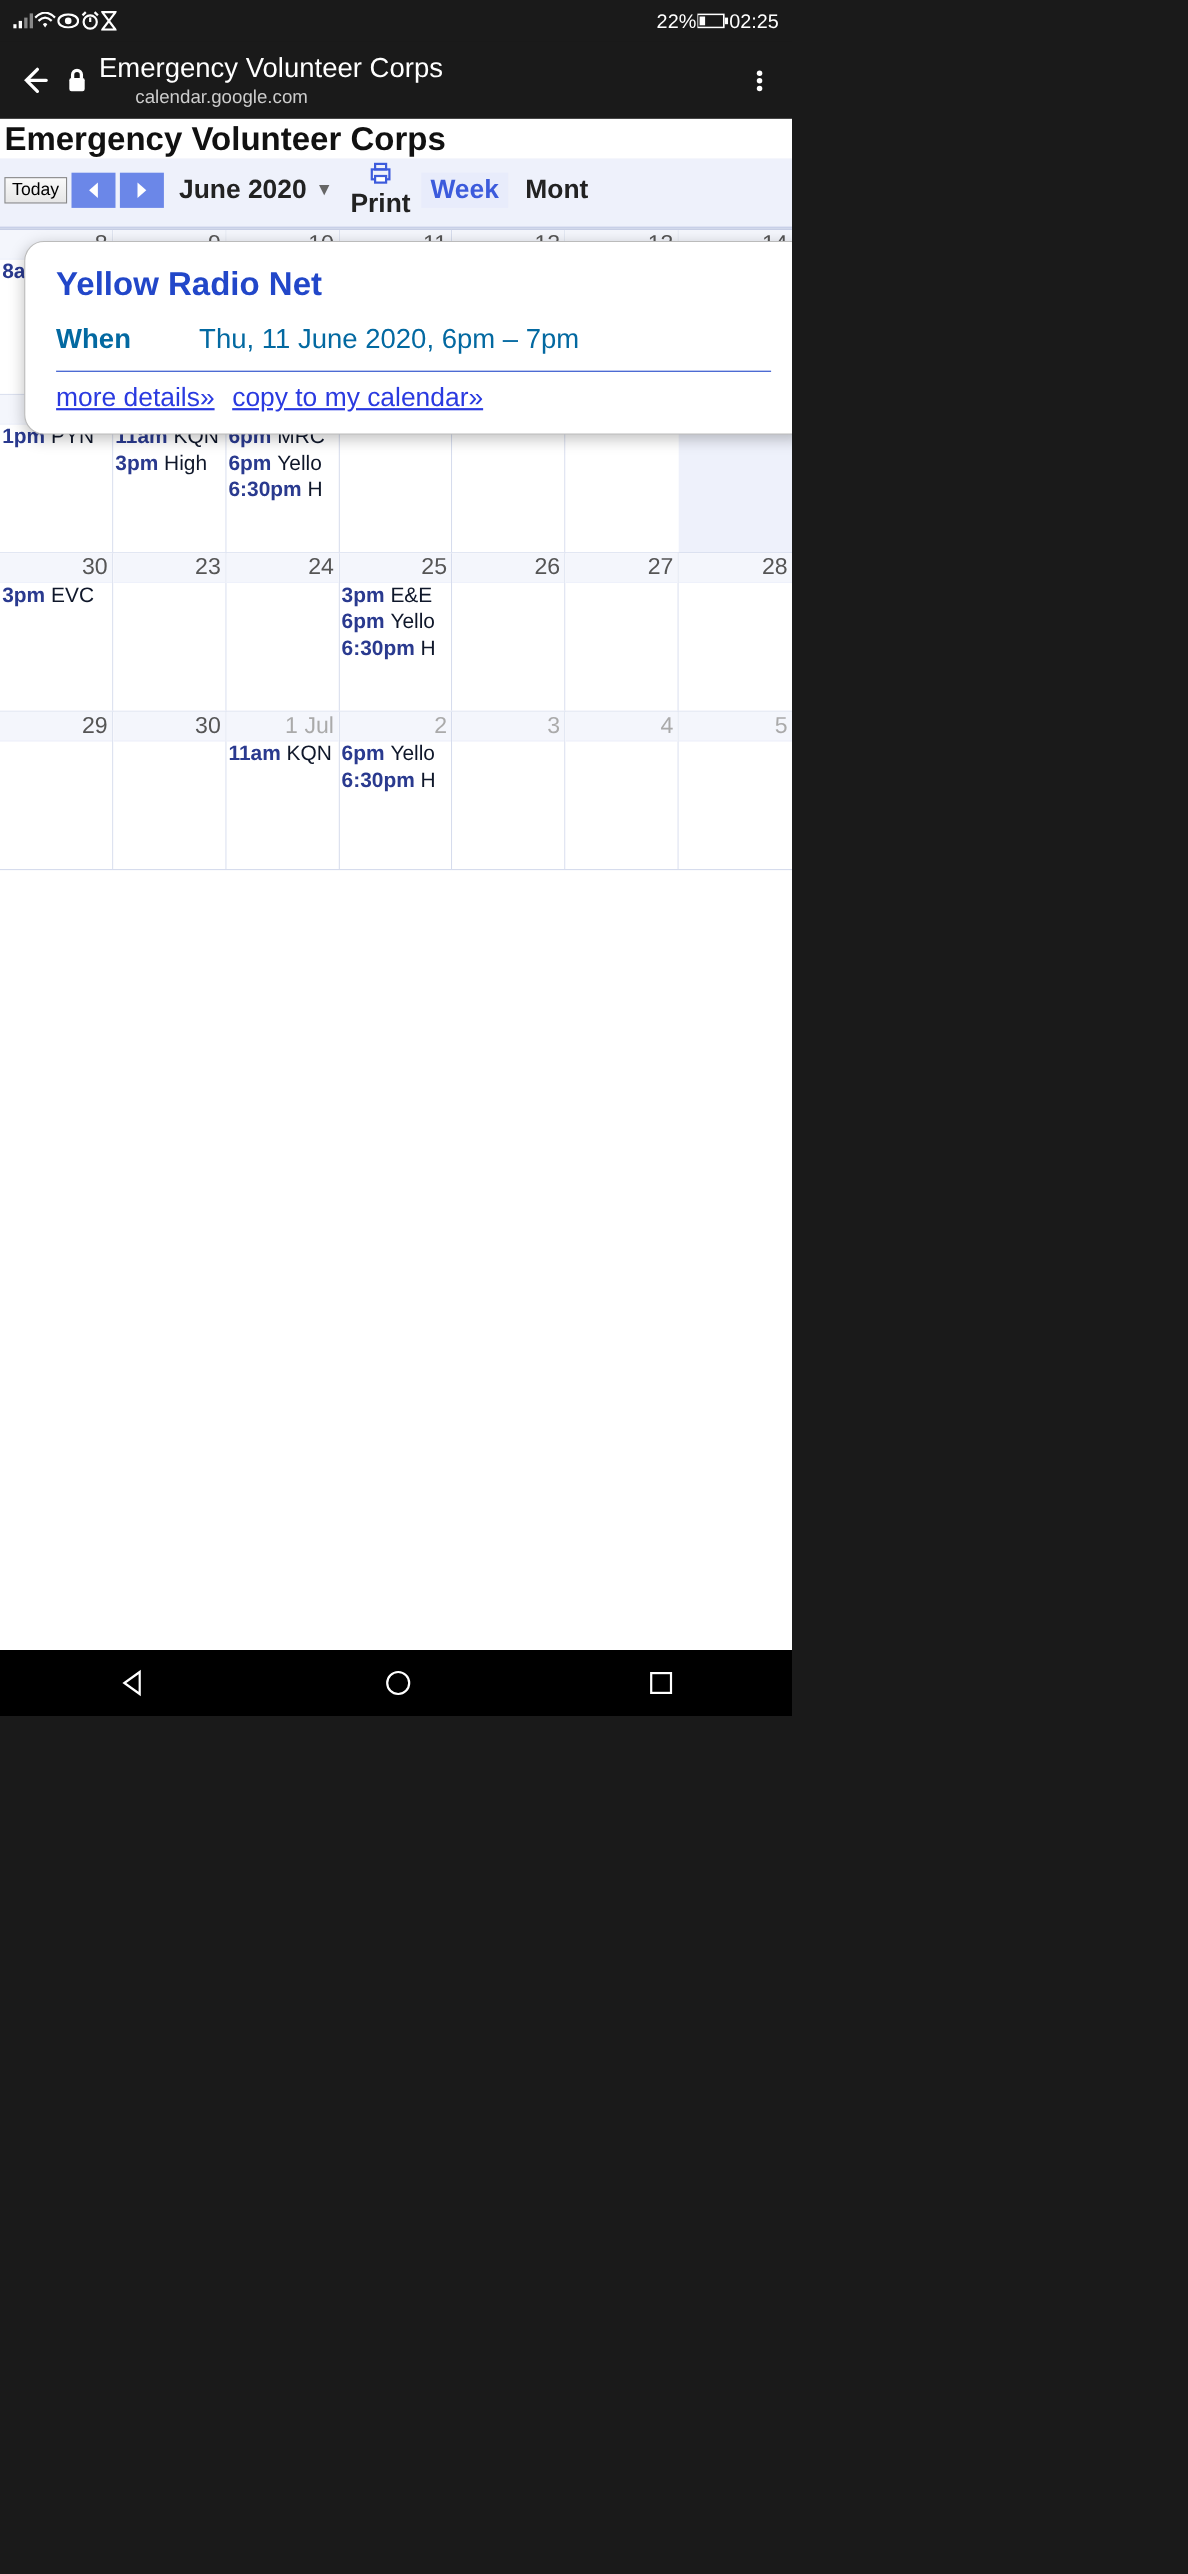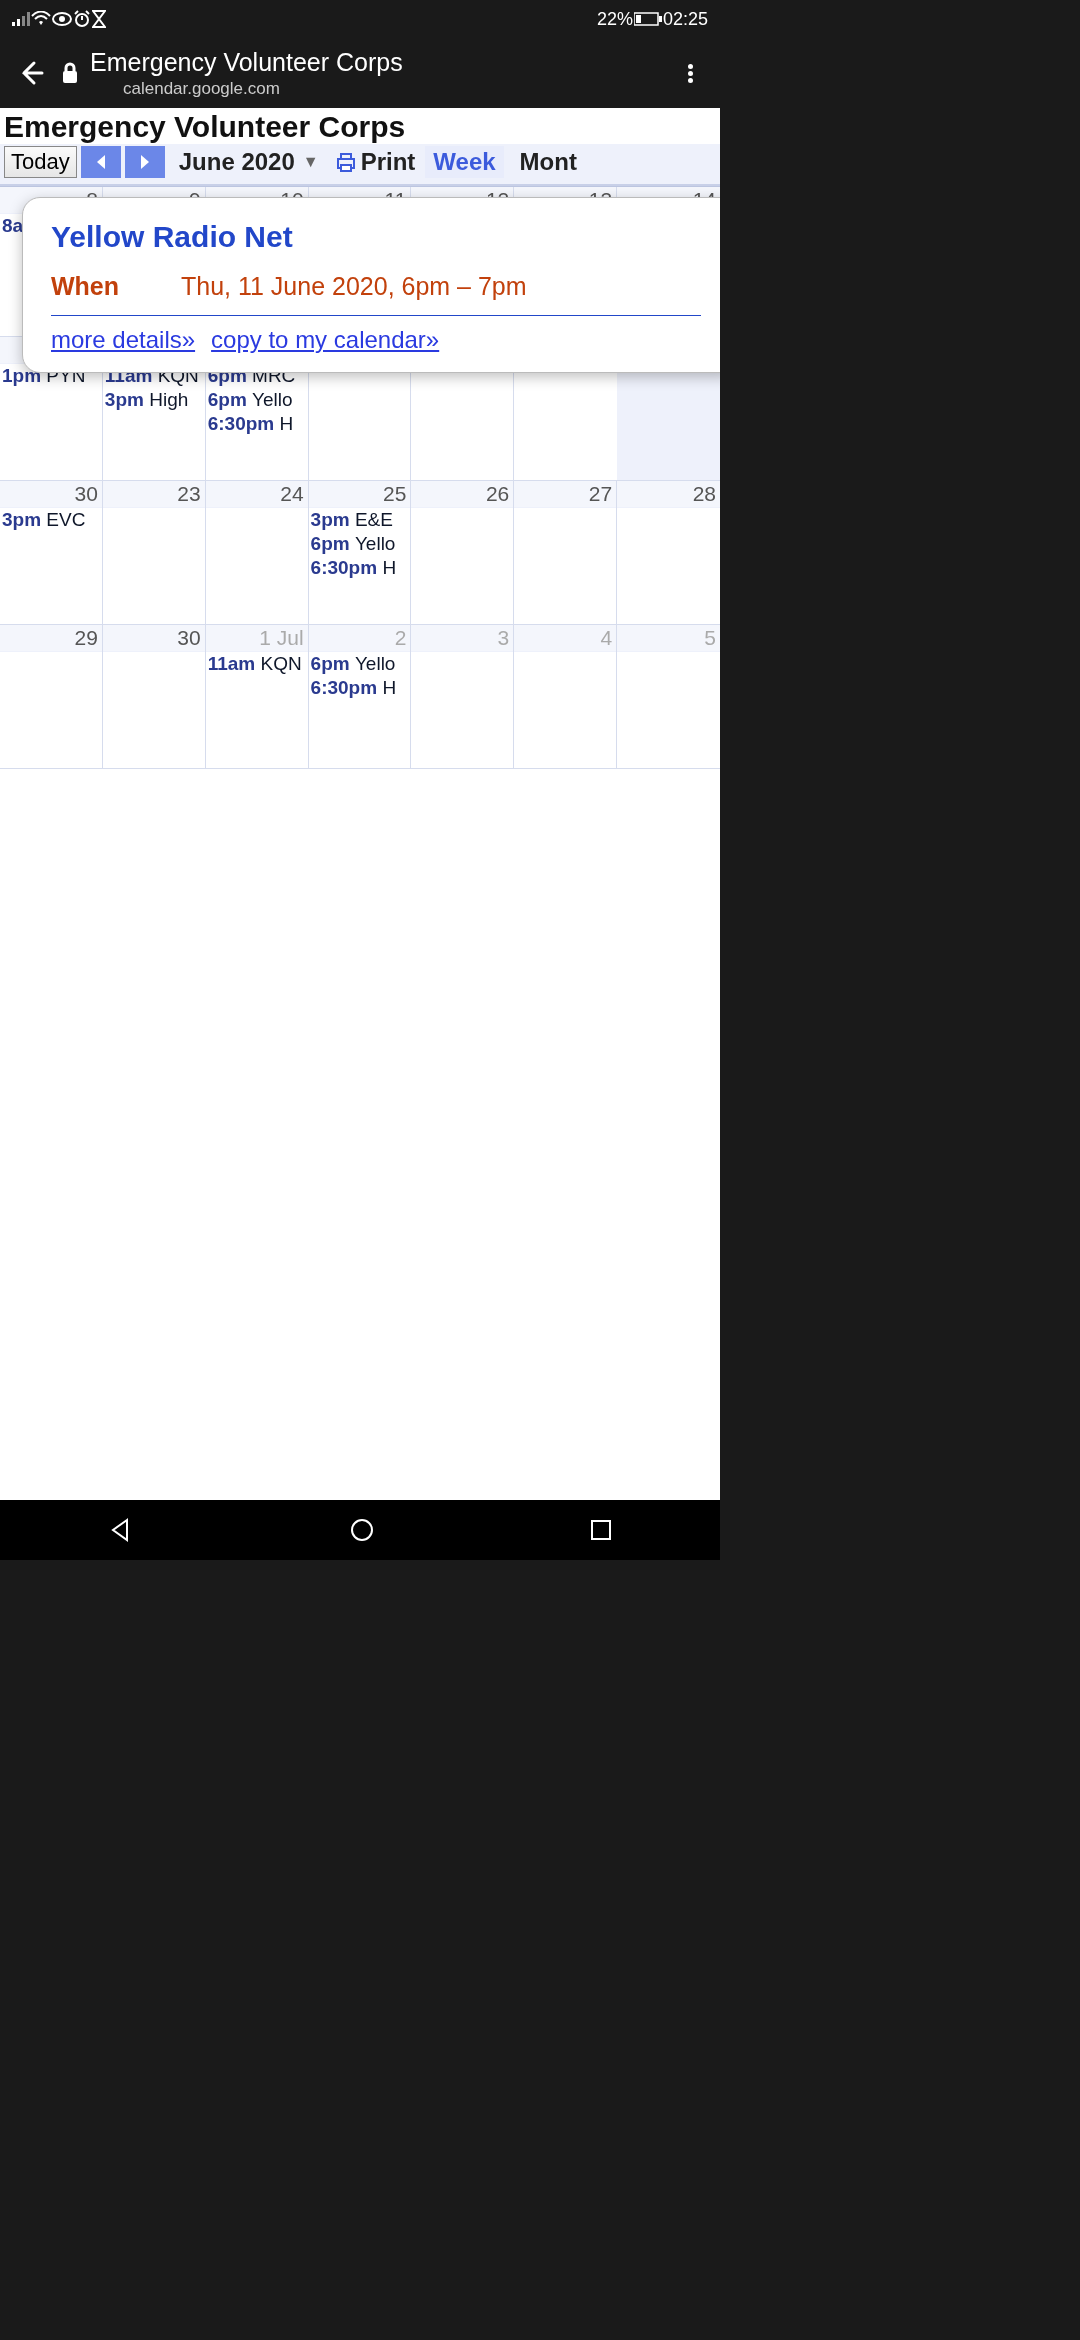--- a/index.html
+++ b/index.html
@@ -60,39 +60,40 @@
     align-items: center;
     gap: 4px;
     padding: 2px 4px 6px 4px;
     border-bottom: 2px solid #c8d0e8;
     background: #eef1fb;
   }
   .today-btn {
     background: linear-gradient(#fafafa,#e6e6e6);
     border: 1px solid #888;
     padding: 2px 6px;
-    font-size: 22px;
+    font-size: 16px;
     cursor: pointer;
   }
   .nav-btn {
     width: 40px; height: 32px;
     background: #6b87e8;
     display:flex; align-items:center; justify-content:center;
     cursor:pointer;
   }
   .month-label {
     font-size: 24px; font-weight: bold; color: #222;
     margin: 0 4px 0 10px;
   }
   .dropdown-arrow { color:#666; font-size:16px; margin-right:6px; }
   .print-btn {
     display:flex; align-items:center; gap:4px;
     font-size:24px; font-weight:bold; color:#222;
     cursor:pointer;
     margin-left: 6px;
+    flex-direction: column;
   }
   .print-icon { color:#3c5bdc; }
   .view-btn {
     font-size: 24px; font-weight: bold;
     padding: 2px 8px;
     cursor:pointer;
   }
   .view-week { color:#3c5bdc; background:#e8ecfb; margin-left:6px;}
   .view-month { color:#222; margin-left:4px; }
   
@@ -149,21 +150,21 @@
   }
   .popup-title {
     font-size: 30px;
     font-weight: bold;
     color: #2247c9;
     margin-bottom: 18px;
   }
   .popup-row {
     display: flex;
     font-size: 25px;
-    color: #c2410c;
+    color: #0369a1;
     margin-bottom: 14px;
   }
   .popup-row .lbl { font-weight: bold; width: 130px; }
   .popup-divider {
     height: 1px; background: #2247c9;
     margin: 6px 0 10px 0;
   }
   .popup-links {
     display: flex; gap: 16px;
     font-size: 24px;

